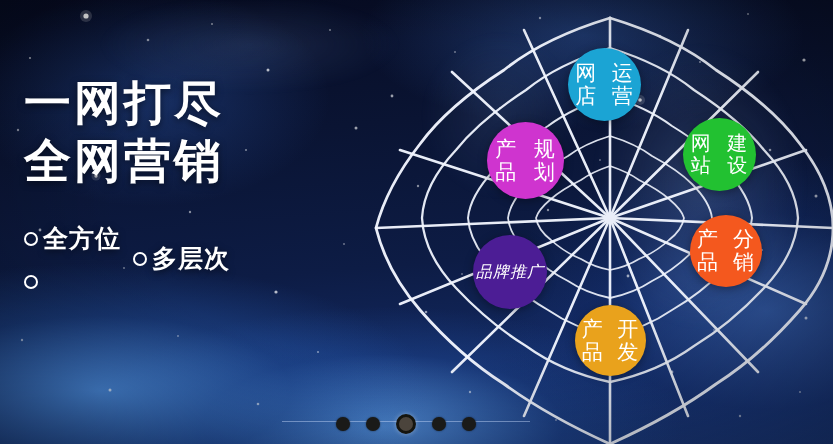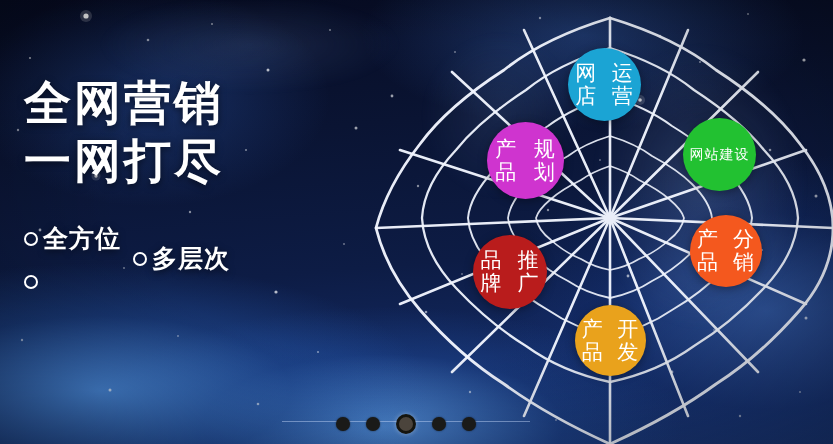--- a/index.html
+++ b/index.html
@@ -236,22 +236,22 @@
       <g class="web-line" stroke-width="2.8" opacity=".96">
         <path d="M610 18 Q 676 38 716 70 Q 772 106 800 144 Q 833 186 833 228 Q 833 272 800 310 Q 760 356 716 384 Q 672 416 610 444"></path>
         <path d="M610 18 Q 544 38 504 70 Q 448 106 420 144 Q 387 186 376 228 Q 387 272 420 310 Q 460 356 504 384 Q 548 416 610 444"></path>
       </g>
     </svg>
   </div>
 
   <div class="vignette"></div>
 
   <div class="headline">
+    <div class="hl-main l2">一网打尽</div>
     <div class="hl-main">全网营销</div>
-    <div class="hl-main l2">一网打尽</div>
     <div class="sub-rows">
       <div class="sub-row">
         <span class="sub-item">
           <span class="bullet"></span>
           <span>全方位</span>
         </span>
         <span class="sub-item">
           <span class="bullet"></span>
           <span>多层次</span>
         </span>
@@ -265,29 +265,29 @@
   </div>
 
   <div class="bubble" style="left: 568px; top: 48px; width: 73px; height: 73px; background: rgb(27, 164, 212); font-size: 21px;">
     <span>网店</span>
     <span>运营</span>
   </div>
   <div class="bubble" style="left: 487px; top: 122px; width: 77px; height: 77px; background: rgb(207, 52, 207); font-size: 21px;">
     <span>产品</span>
     <span>规划</span>
   </div>
-  <div class="bubble" style="left: 683px; top: 118px; width: 73px; height: 73px; background: rgb(34, 193, 49); font-size: 14px;">
+  <div class="bubble" style="left: 683px; top: 118px; width: 73px; height: 73px; background: rgb(34, 193, 49); font-size: 20px;">
     <span>网站</span>
     <span>建设</span>
   </div>
   <div class="bubble" style="left: 690px; top: 215px; width: 72px; height: 72px; background: rgb(244, 88, 30); font-size: 21px;">
     <span>产品</span>
     <span>分销</span>
   </div>
-  <div class="bubble" style="left: 473px; top: 235px; width: 74px; height: 74px; background: #b91c1c; font-size: 21px;">
+  <div class="bubble" style="left: 473px; top: 235px; width: 74px; height: 74px; background: #4c1d95; font-size: 16px; font-style: italic;">
     <span>品牌</span>
     <span>推广</span>
   </div>
   <div class="bubble" style="left: 575px; top: 305px; width: 71px; height: 71px; background: rgb(233, 162, 28); font-size: 21px;">
     <span>产品</span>
     <span>开发</span>
   </div>
 
   <div class="carousel-rail"></div>
   <div class="dots" id="carousel-dots">

